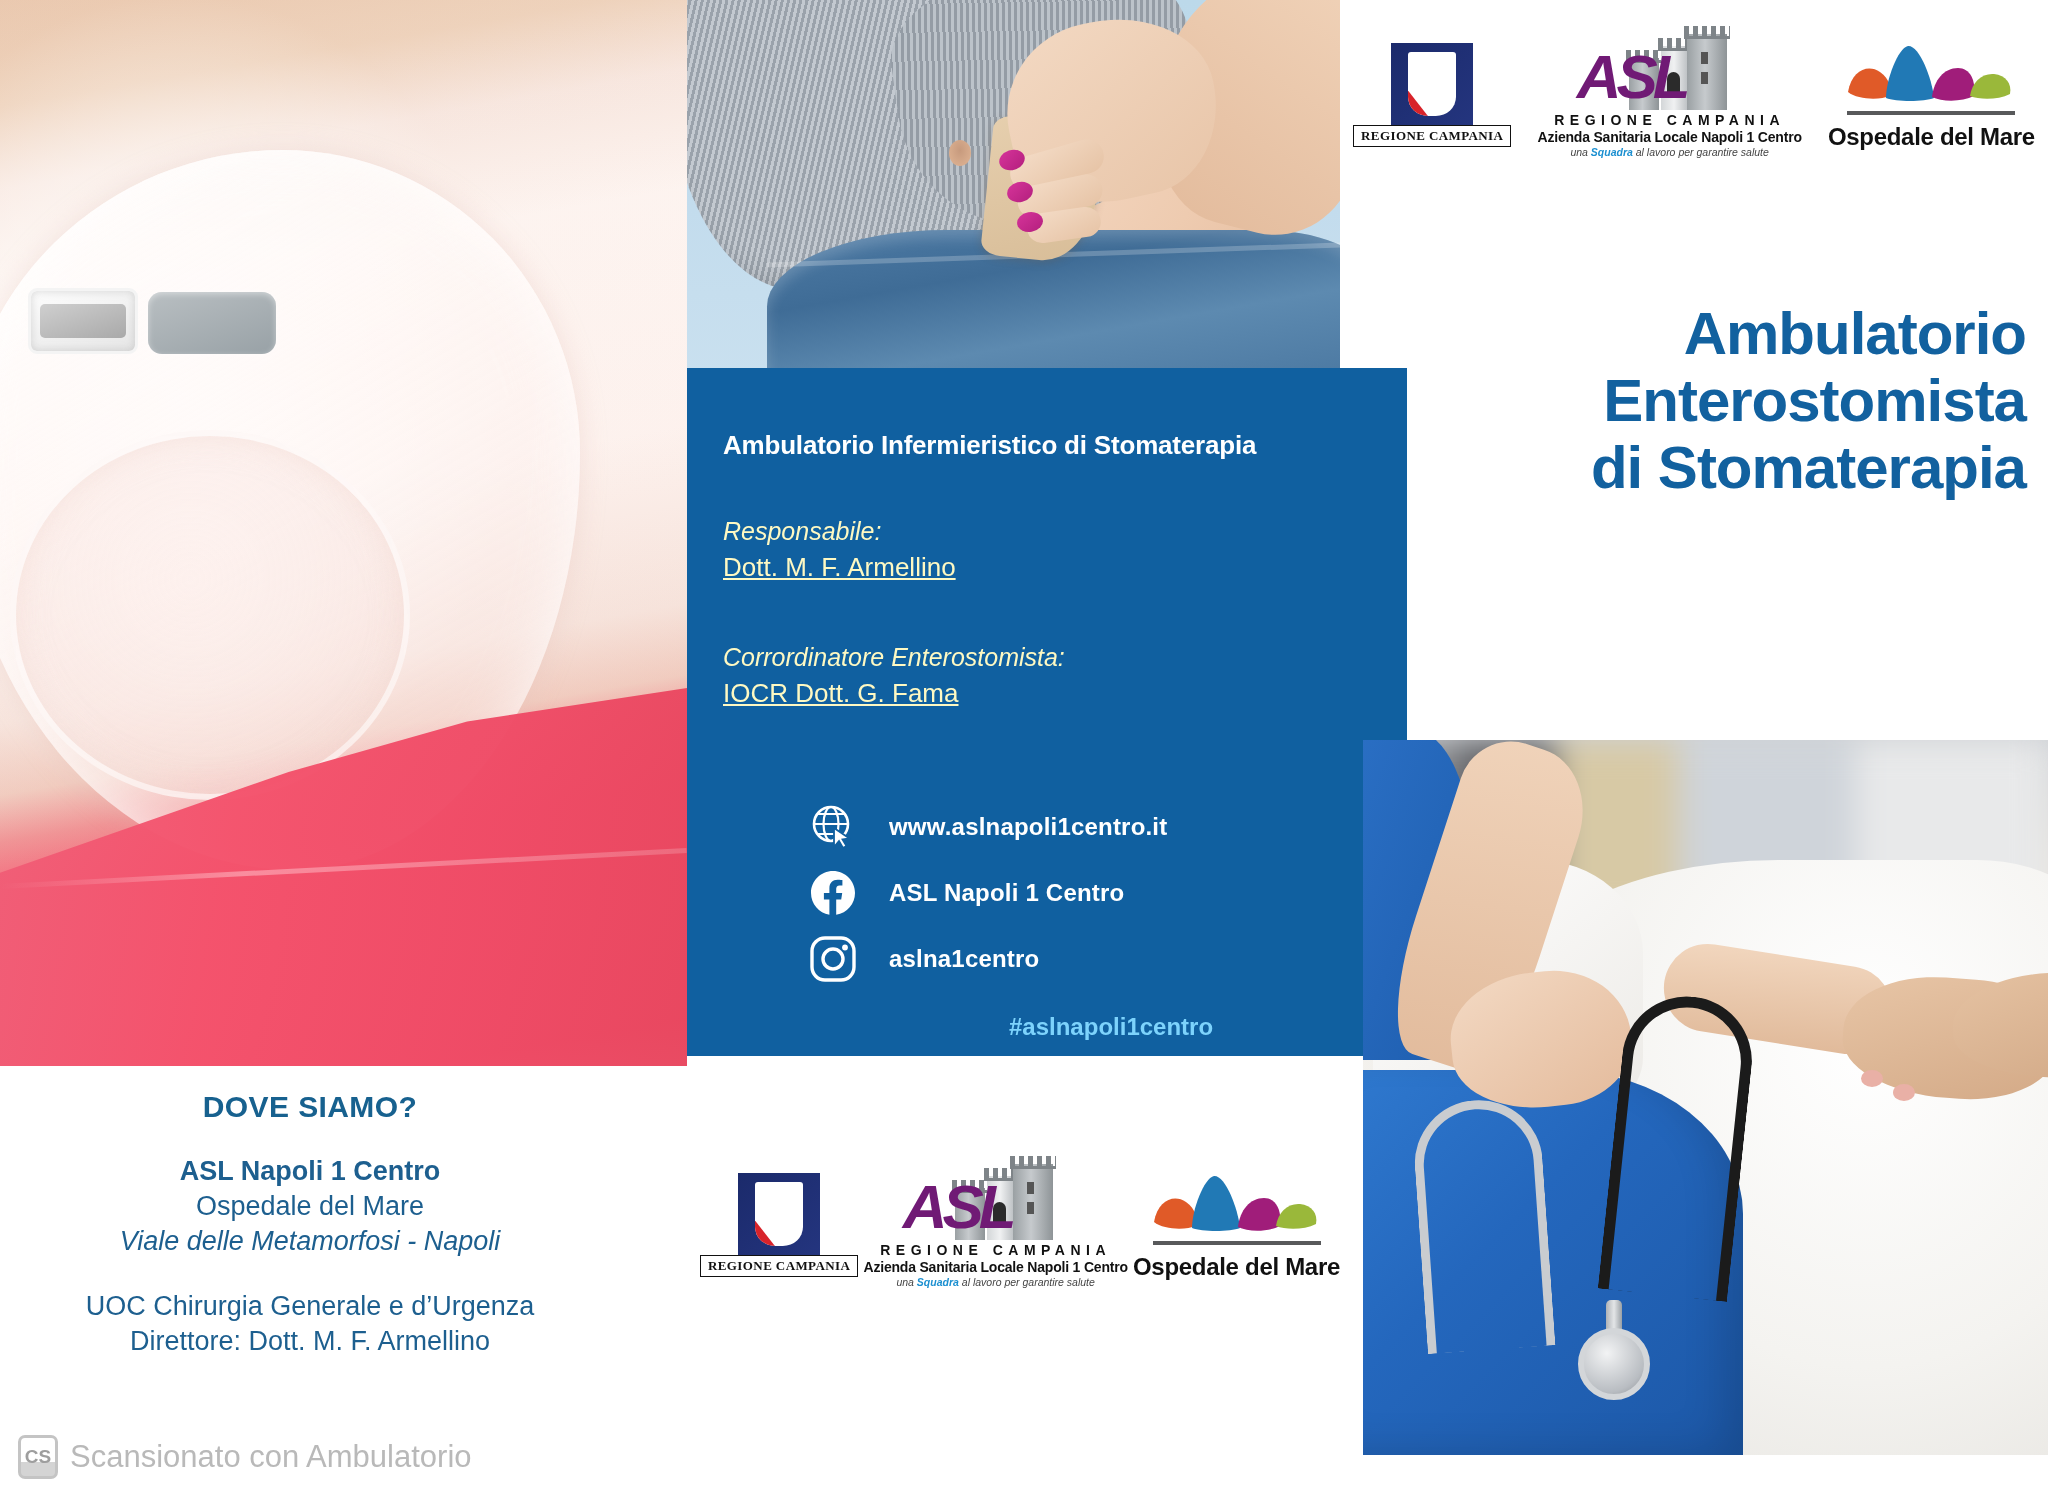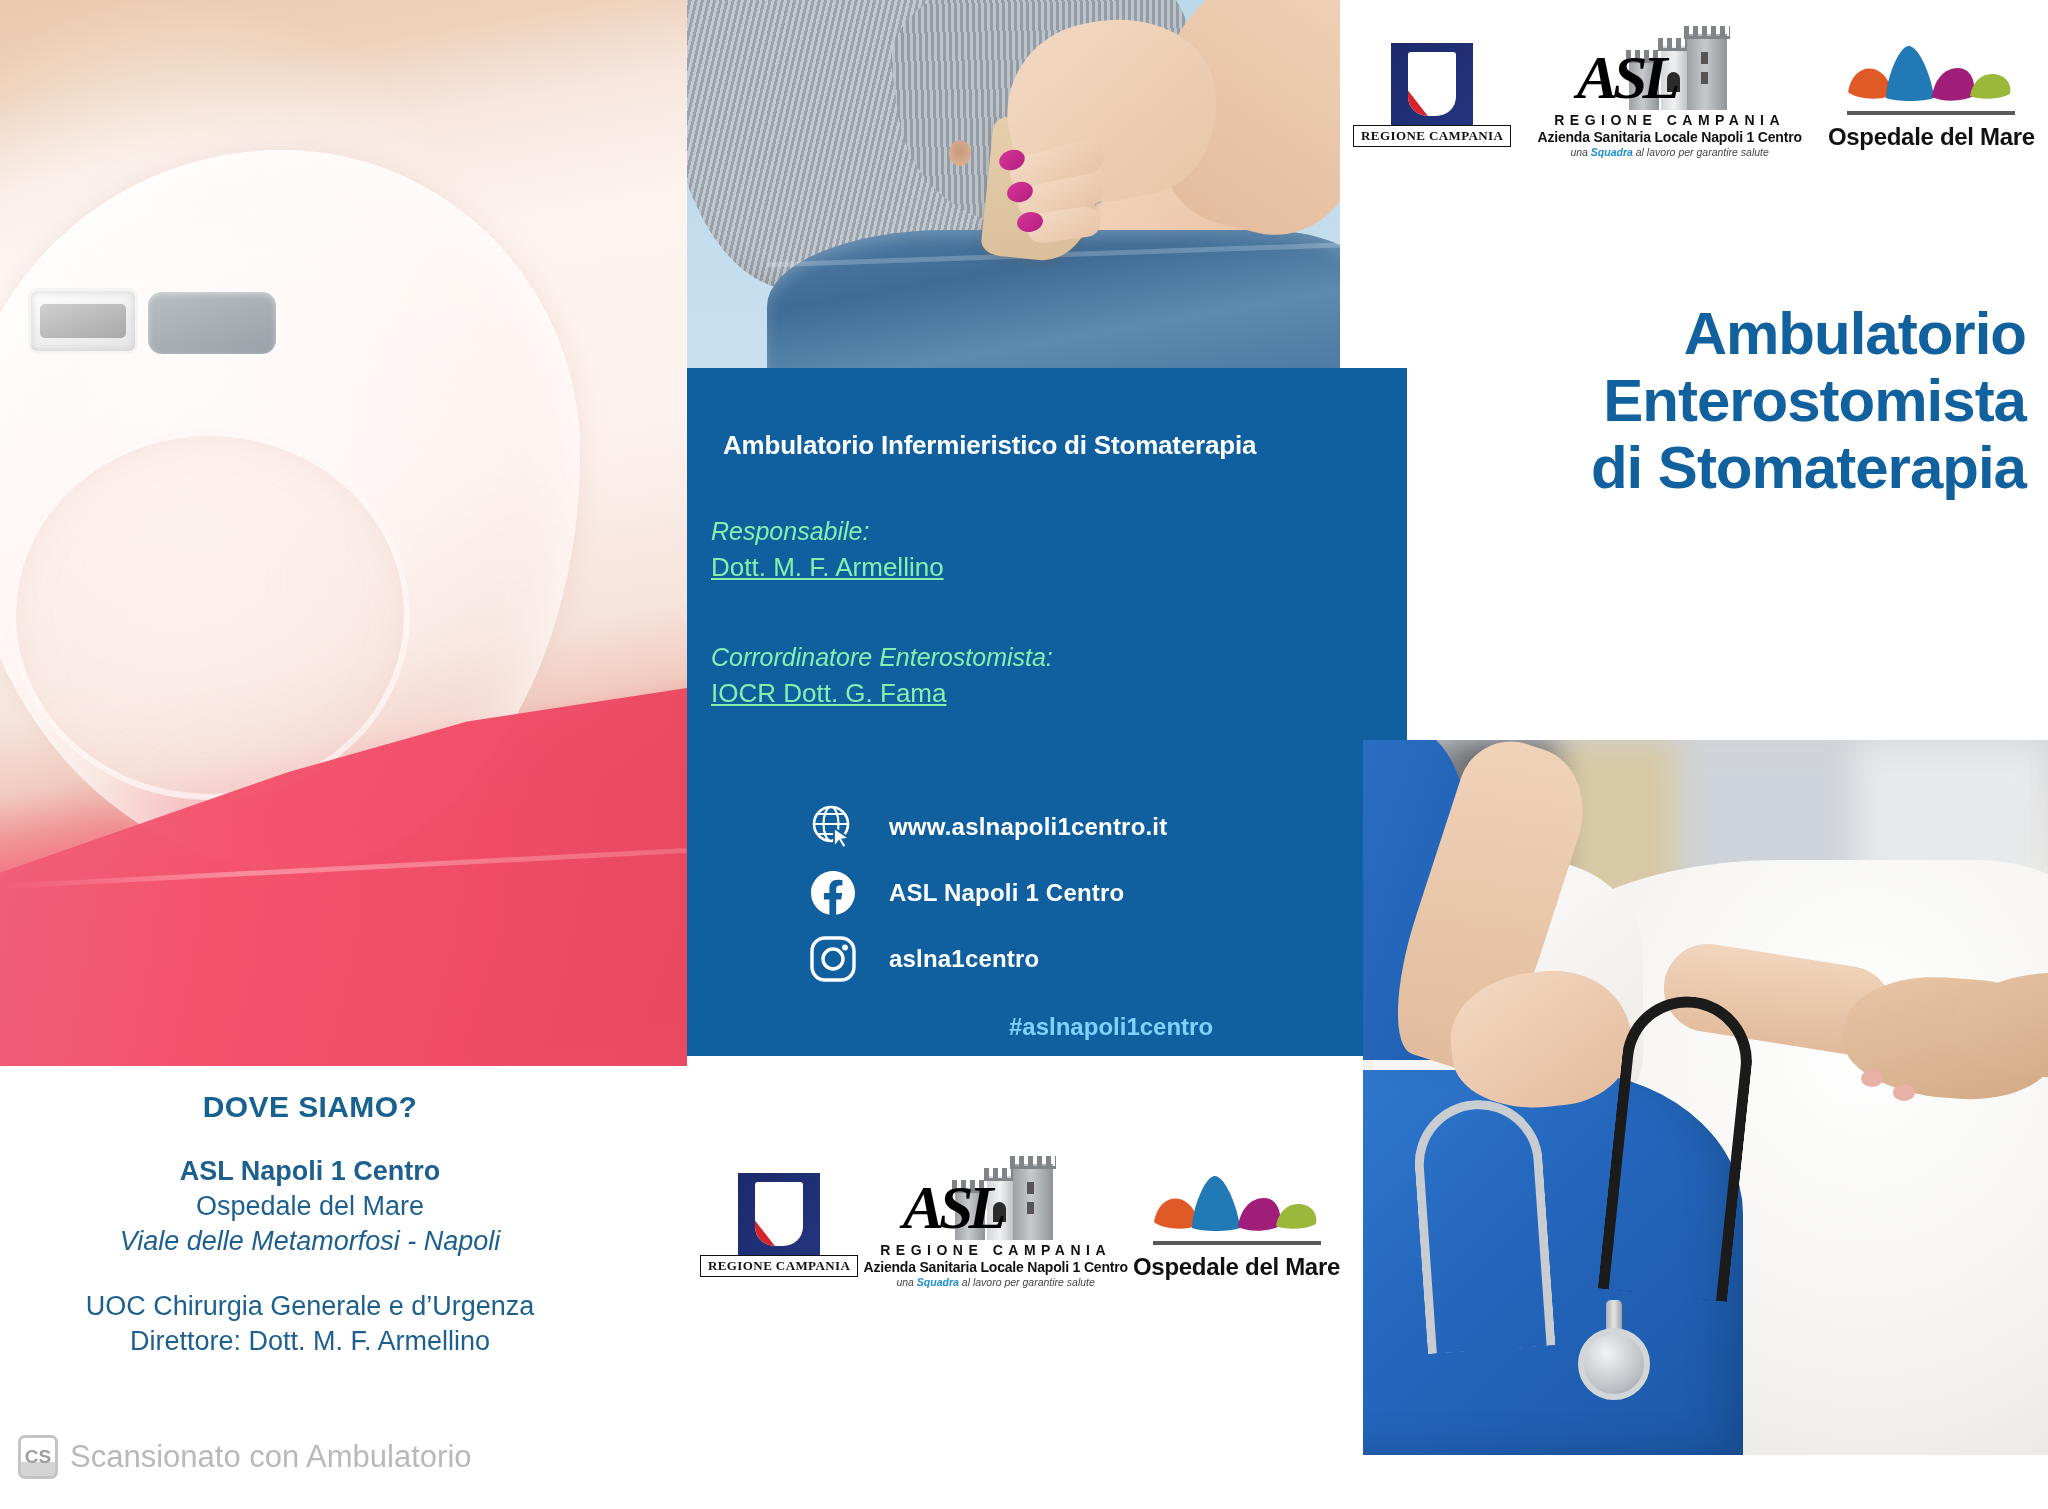--- a/index.html
+++ b/index.html
@@ -128,21 +128,21 @@
   
   .info-panel{
     position:absolute; left:687px; top:368px; width:720px; height:688px;
     background:#1060a0;
     padding:62px 0 0 0;
   }
   .panel-heading{
     color:#ffffff; font-size:26px; font-weight:bold; letter-spacing:-0.2px;
     margin:0 0 0 36px;
   }
-  .panel-block{ margin:52px 0 0 24px; color:#86efac; }
+  .panel-block{ margin:52px 0 0 36px; color:#fef9c3; }
   .panel-label{ font-size:25px; font-style:italic; line-height:1.45; }
   .panel-value{ font-size:26px; line-height:1.45;text-decoration:underline; }
 
   .contacts{ margin:86px 0 0 120px; }
   .contact-row{ display:flex; align-items:center; height:56px; margin-bottom:10px; }
   .contact-icon{ width:52px; height:52px; margin-right:30px; flex:0 0 52px;
                  display:flex; align-items:center; justify-content:center; }
   .contact-text{ color:#ffffff; font-size:24px; font-weight:bold; letter-spacing:0.2px; }
   .hashtag-row{ margin:26px 0 0 202px; color:#7dd3fc; font-size:24px; font-weight:bold; }
 
@@ -172,22 +172,22 @@
     margin-top:-3px; border:1.5px solid #111; background:#fff; color:#111;
     font-family:"Liberation Serif", serif; font-weight:bold;
     font-size:13px; letter-spacing:0.4px; padding:2px 7px; white-space:nowrap;
   }
 
   
   .logo-asl{ display:flex; flex-direction:column; align-items:center; }
   .asl-art{ position:relative; width:190px; height:78px; }
   .asl-letters{
     position:absolute; left:2px; top:14px; z-index:3;
-    font-family:Liberation Serif, serif; font-weight:bold; font-style:italic;
-    font-size:62px; color:#000000; letter-spacing:-5px; line-height:1;
+    font-family:Liberation Sans, sans-serif; font-weight:bold; font-style:italic;
+    font-size:62px; color:#701a75; letter-spacing:-5px; line-height:1;
   }
   .asl-castle{ position:absolute; right:24px; top:0; width:118px; height:78px; }
   .twr{ position:absolute; bottom:0; background:linear-gradient(90deg,#9aa0a3,#c6cacd 45%,#8e9497); }
   .twr::before{
     content:""; position:absolute; top:-8px; left:-3px; right:-3px; height:10px;
     background:repeating-linear-gradient(90deg,#7e8488 0 5px, transparent 5px 9px);
     border-bottom:3px solid #7e8488;
   }
   .asl-sub1{ font-family:"Liberation Sans", sans-serif; font-weight:bold; font-size:14px;
              color:#111; letter-spacing:5.5px; margin-top:2px; }

